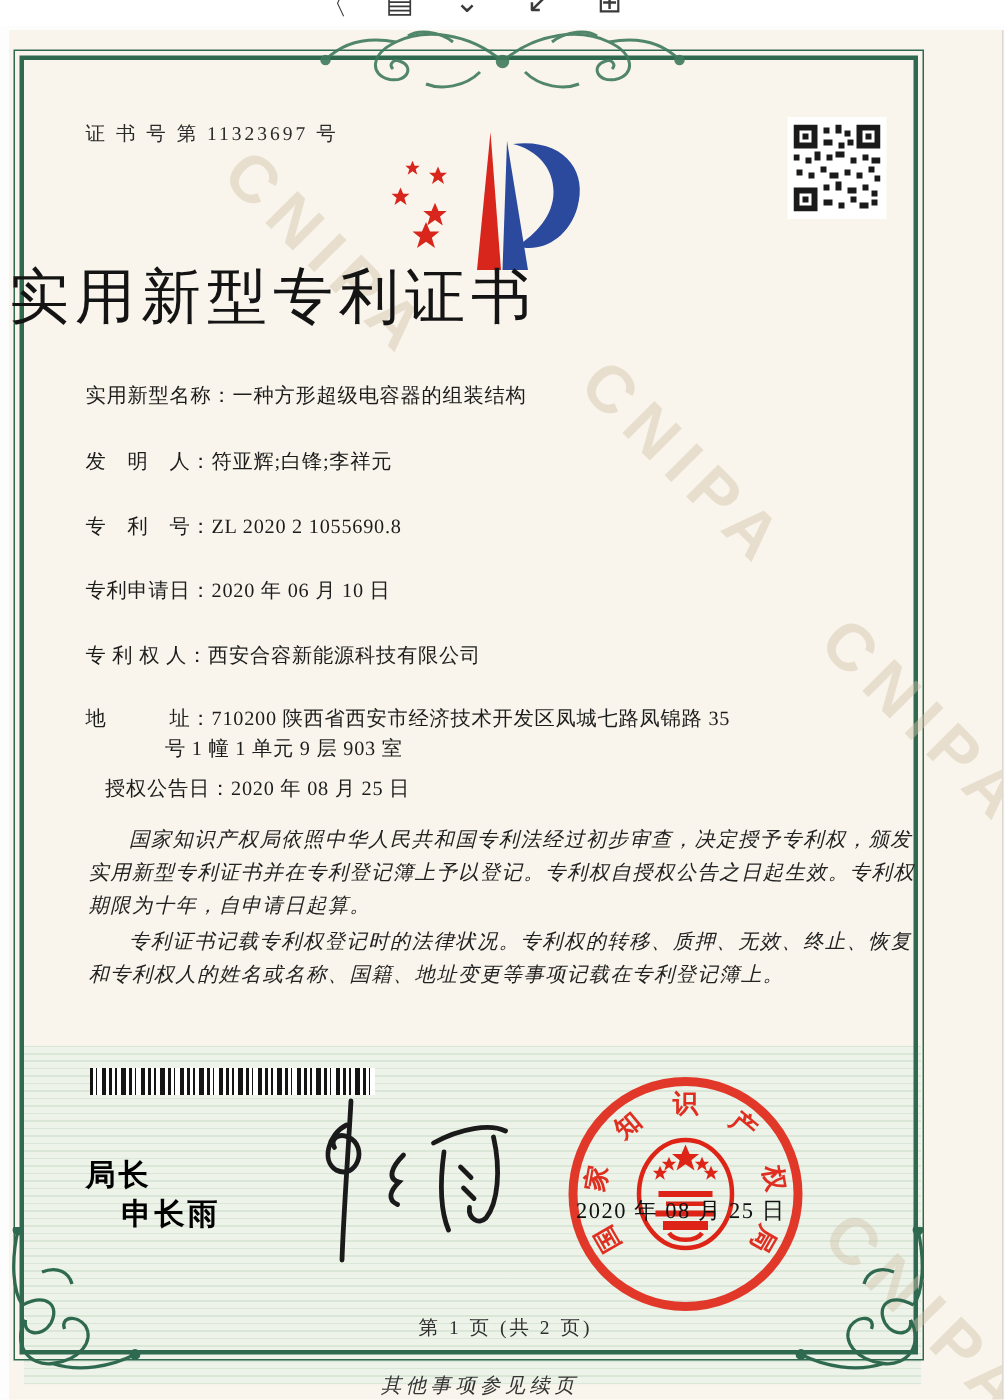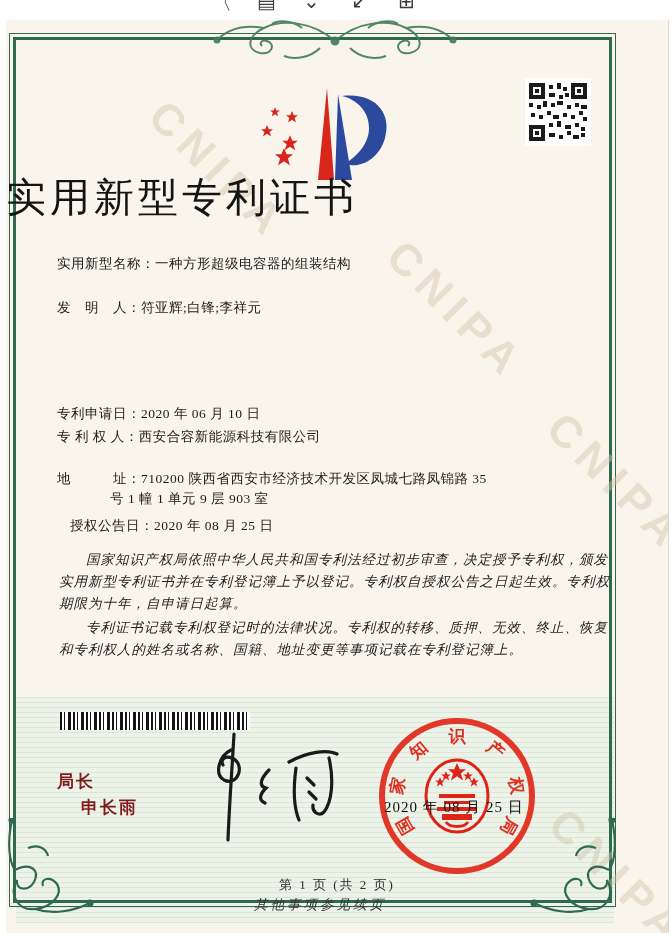--- a/index.html
+++ b/index.html
@@ -18,56 +18,56 @@
   .wm1{left:212px;top:150px;} .wm2{left:450px;top:290px;} .wm3{left:610px;top:462px;} .wm4{left:612px;top:858px;}
   
   .cert-no{position:absolute;left:51px;top:60px;font-size:13px;letter-spacing:2px;color:#2a2a2a;z-index:2;}
   .logo{position:absolute;left:252px;top:66px;z-index:2;}
   .qr-box{position:absolute;left:519px;top:58px;width:66px;height:68px;background:#fff;z-index:2;}
   .qr-box svg{position:absolute;left:4px;top:5px;}
   .title{position:absolute;left:0;right:0;top:150px;font-size:40px;letter-spacing:4px;
     color:#141414;font-weight:500;z-index:2;white-space:nowrap;}
   
   .row{position:absolute;left:51px;font-size:13.5px;color:#1c1c1c;letter-spacing:0.5px;white-space:nowrap;z-index:2;}
-  .r1{top:235px;} .r2{top:279px;} .r3{top:322px;} .r4{top:365px;margin-top:20px;} .r5{top:408px;}
+  .r1{top:235px;} .r2{top:279px;} .r3{top:322px;} .r4{top:365px;} .r5{top:408px;}
   .r6{top:450px;} .r6b{top:470px;left:104px;text-align:right;} .r7{top:497px;margin-left:13px;}
   .grant-no{position:absolute;left:364px;top:493px;font-size:13.5px;color:#1c1c1c;white-space:nowrap;z-index:2;}
   
   .body-text{position:absolute;left:51px;top:527px;width:556px;font-size:13.5px;line-height:22px;
     font-style:italic;color:#222;z-index:2;}
   .body-text p{margin:2px;text-indent:2em;letter-spacing:1px;}
   
   .tint{position:absolute;left:10px;top:677px;width:598px;height:226px;z-index:0;
     background:repeating-linear-gradient(180deg,rgba(150,185,150,0.22) 0 1px,rgba(0,0,0,0) 1px 5px),#edf3e9;}
   
   .barcode{position:absolute;left:54px;top:692px;width:190px;height:18px;z-index:2;
     background:repeating-linear-gradient(90deg,#141414 0 2px,#fff 2px 4px,#141414 4px 5px,#fff 5px 8px,#141414 8px 11px,#fff 11px 13px);}
   
-  .signer{position:absolute;left:51px;font-size:17px;font-weight:bold;color:#7f1d1d;
+  .signer{position:absolute;left:51px;font-size:20px;font-weight:bold;color:#000000;
     font-family:"Liberation Sans","DejaVu Sans",sans-serif;z-index:2;letter-spacing:2px;}
   .signer-title{top:750px;} .signer-name{top:776px;margin-left:24px;}
   .signature{position:absolute;left:195px;top:710px;z-index:2;}
   
   .seal{position:absolute;left:373px;top:698px;width:156px;height:156px;z-index:2;}
   .seal-ring{position:absolute;left:0;top:0;width:144px;height:144px;border:6px solid rgba(224,40,25,0.92);border-radius:50%;}
   .seal-char{position:absolute;left:78px;top:78px;font-size:17px;font-weight:bold;color:rgba(222,36,22,0.95);z-index:2;}
   .sc0{transform:translate(-50%,-50%) rotate(240deg) translateY(-60px);}
   .sc1{transform:translate(-50%,-50%) rotate(280deg) translateY(-60px);}
   .sc2{transform:translate(-50%,-50%) rotate(320deg) translateY(-60px);}
   .sc3{transform:translate(-50%,-50%) rotate(0deg)   translateY(-60px);}
   .sc4{transform:translate(-50%,-50%) rotate(40deg)  translateY(-60px);}
   .sc5{transform:translate(-50%,-50%) rotate(80deg)  translateY(-60px);}
   .sc6{transform:translate(-50%,-50%) rotate(120deg) translateY(-60px);}
   .emblem{position:absolute;left:43px;top:38px;}
   .seal-date{position:absolute;left:378px;top:778px;width:160px;font-size:15px;color:#111;
     letter-spacing:1px;z-index:3;white-space:nowrap;}
   
   .page-footer{position:absolute;left:0;right:0;top:856px;text-align:center;font-size:13px;
     color:#2e2e2e;letter-spacing:2px;z-index:2;}
-  .cont-note{position:absolute;left:248px;top:876px;font-size:13.5px;font-style:italic;color:#333;
+  .cont-note{position:absolute;left:248px;top:895px;font-size:13.5px;font-style:italic;color:#333;
     letter-spacing:3px;z-index:2;white-space:nowrap;}
   
   .orn-top{position:absolute;left:196px;top:-4px;z-index:3;}
   .orn-bl{position:absolute;left:-2px;top:798px;z-index:3;}
   .orn-br{position:absolute;left:522px;top:798px;z-index:3;transform:scaleX(-1);}
 </style>
 </head>
 <body>
 
 <div class="toolbar">
@@ -127,20 +127,21 @@
       <path d="M8,2 C3,24 5,44 11,52"></path>
       <path d="M11,52 C27,44 36,52 30,64 C24,74 11,72 13,62"></path>
       <path d="M13,62 C4,78 15,93 31,91 C49,89 59,76 53,66 C47,58 36,60 39,68"></path>
       <path d="M31,91 C49,97 70,93 86,85"></path>
       <path d="M24,30 C34,26 42,30 44,38"></path>
       <circle cx="8" cy="2" r="2.5" fill="#2f6a50"></circle>
       <circle cx="86" cy="85" r="2.5" fill="#2f6a50"></circle>
     </g>
   </svg>
 
+  <div class="cert-no">证 书 号 第 11323697 号</div>
 
   <svg class="logo" width="134" height="96" viewBox="0 0 134 96">
     <path d="M84,10 C118,6 134,28 127,52 C121,74 101,83 87,78 C99,70 111,58 111,42 C111,26 100,14 84,10 Z" fill="#2b4a9e"></path>
     <polygon points="80,8 77,94 94,94" fill="#2b4a9e"></polygon>
     <polygon points="69,2 60,94 76,94" fill="#d8261c"></polygon>
     <g fill="#d8261c">
       <path transform="translate(17,26) scale(0.8)" d="M0,-6 L1.8,-1.8 L6,-1.8 L2.6,1 L4,5.6 L0,2.8 L-4,5.6 L-2.6,1 L-6,-1.8 L-1.8,-1.8 Z"></path>
       <path transform="translate(34,31) scale(1.0)" d="M0,-6 L1.8,-1.8 L6,-1.8 L2.6,1 L4,5.6 L0,2.8 L-4,5.6 L-2.6,1 L-6,-1.8 L-1.8,-1.8 Z"></path>
       <path transform="translate(9,45) scale(1.0)" d="M0,-6 L1.8,-1.8 L6,-1.8 L2.6,1 L4,5.6 L0,2.8 L-4,5.6 L-2.6,1 L-6,-1.8 L-1.8,-1.8 Z"></path>
       <path transform="translate(32,57) scale(1.3)" d="M0,-6 L1.8,-1.8 L6,-1.8 L2.6,1 L4,5.6 L0,2.8 L-4,5.6 L-2.6,1 L-6,-1.8 L-1.8,-1.8 Z"></path>
@@ -193,20 +194,21 @@
         <rect x="44" y="52" width="6" height="4"></rect>
           <rect x="52" y="50" width="4" height="4"></rect>
       </g>
     </svg>
   </div>
 
   <div class="title">实用新型专利证书</div>
 
   <div class="row r1"><span>实用新型名称：</span><span>一种方形超级电容器的组装结构</span></div>
   <div class="row r2"><span>发　明　人：</span><span>符亚辉;白锋;李祥元</span></div>
+  <div class="row r3"><span>专　利　号：</span><span>ZL 2020 2 1055690.8</span></div>
   <div class="row r4"><span>专利申请日：</span><span>2020 年 06 月 10 日</span></div>
   <div class="row r5"><span>专 利 权 人：</span><span>西安合容新能源科技有限公司</span></div>
   <div class="row r6"><span>地　　　址：</span><span>710200 陕西省西安市经济技术开发区凤城七路凤锦路 35</span></div>
   <div class="row r6b"><span>号 1 幢 1 单元 9 层 903 室</span></div>
   <div class="row r7"><span>授权公告日：</span><span>2020 年 08 月 25 日</span></div>
 
   <div class="body-text">
     <p>国家知识产权局依照中华人民共和国专利法经过初步审查，决定授予专利权，颁发实用新型专利证书并在专利登记簿上予以登记。专利权自授权公告之日起生效。专利权期限为十年，自申请日起算。</p>
     <p>专利证书记载专利权登记时的法律状况。专利权的转移、质押、无效、终止、恢复和专利权人的姓名或名称、国籍、地址变更等事项记载在专利登记簿上。</p>
   </div>

